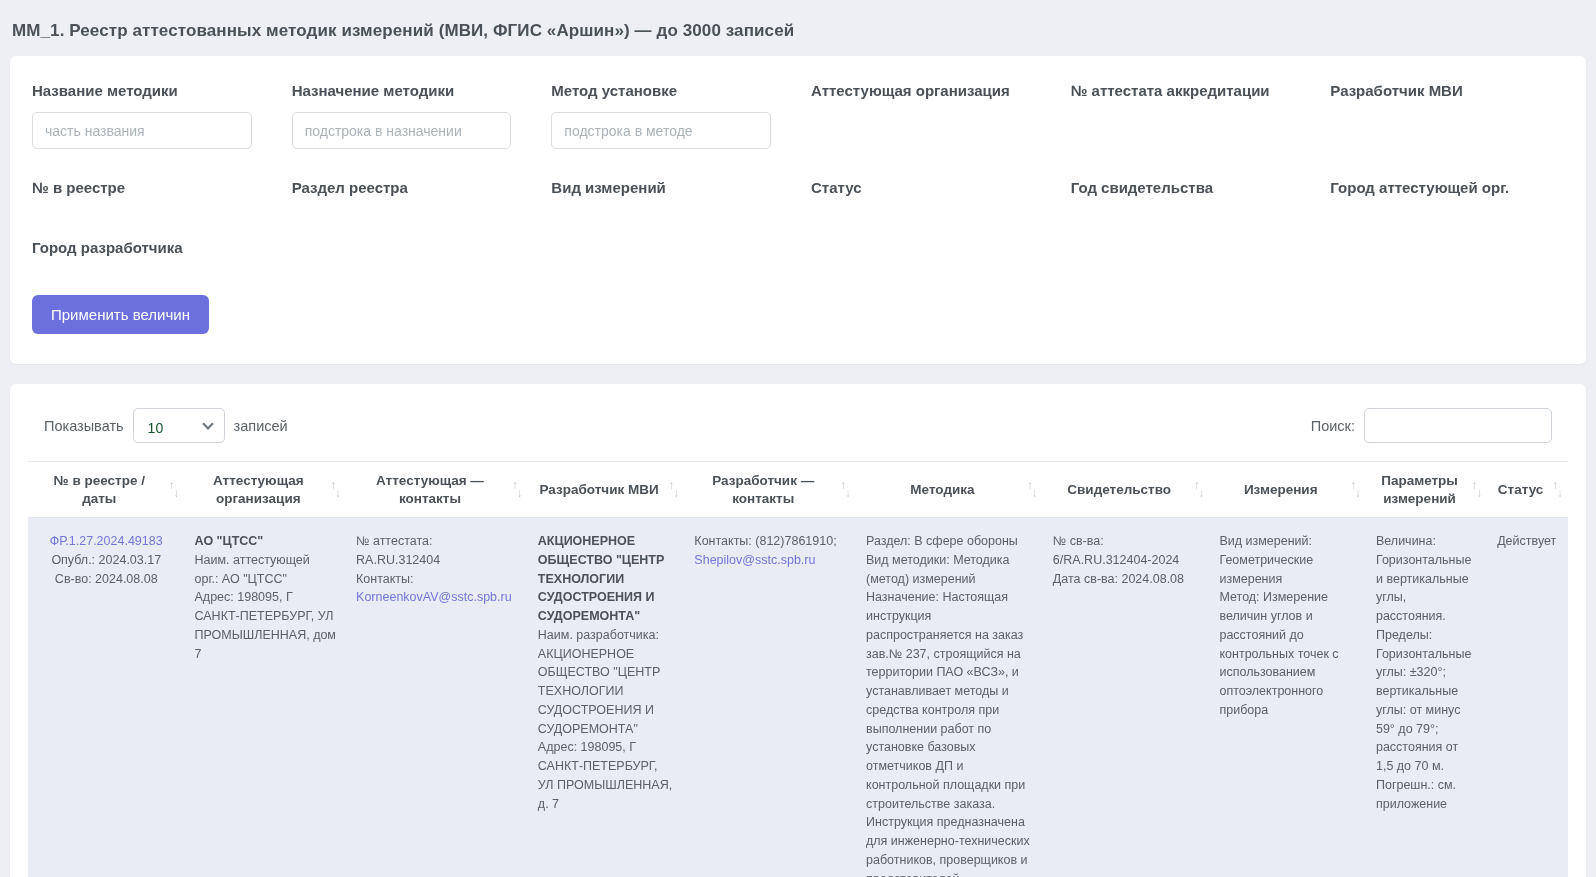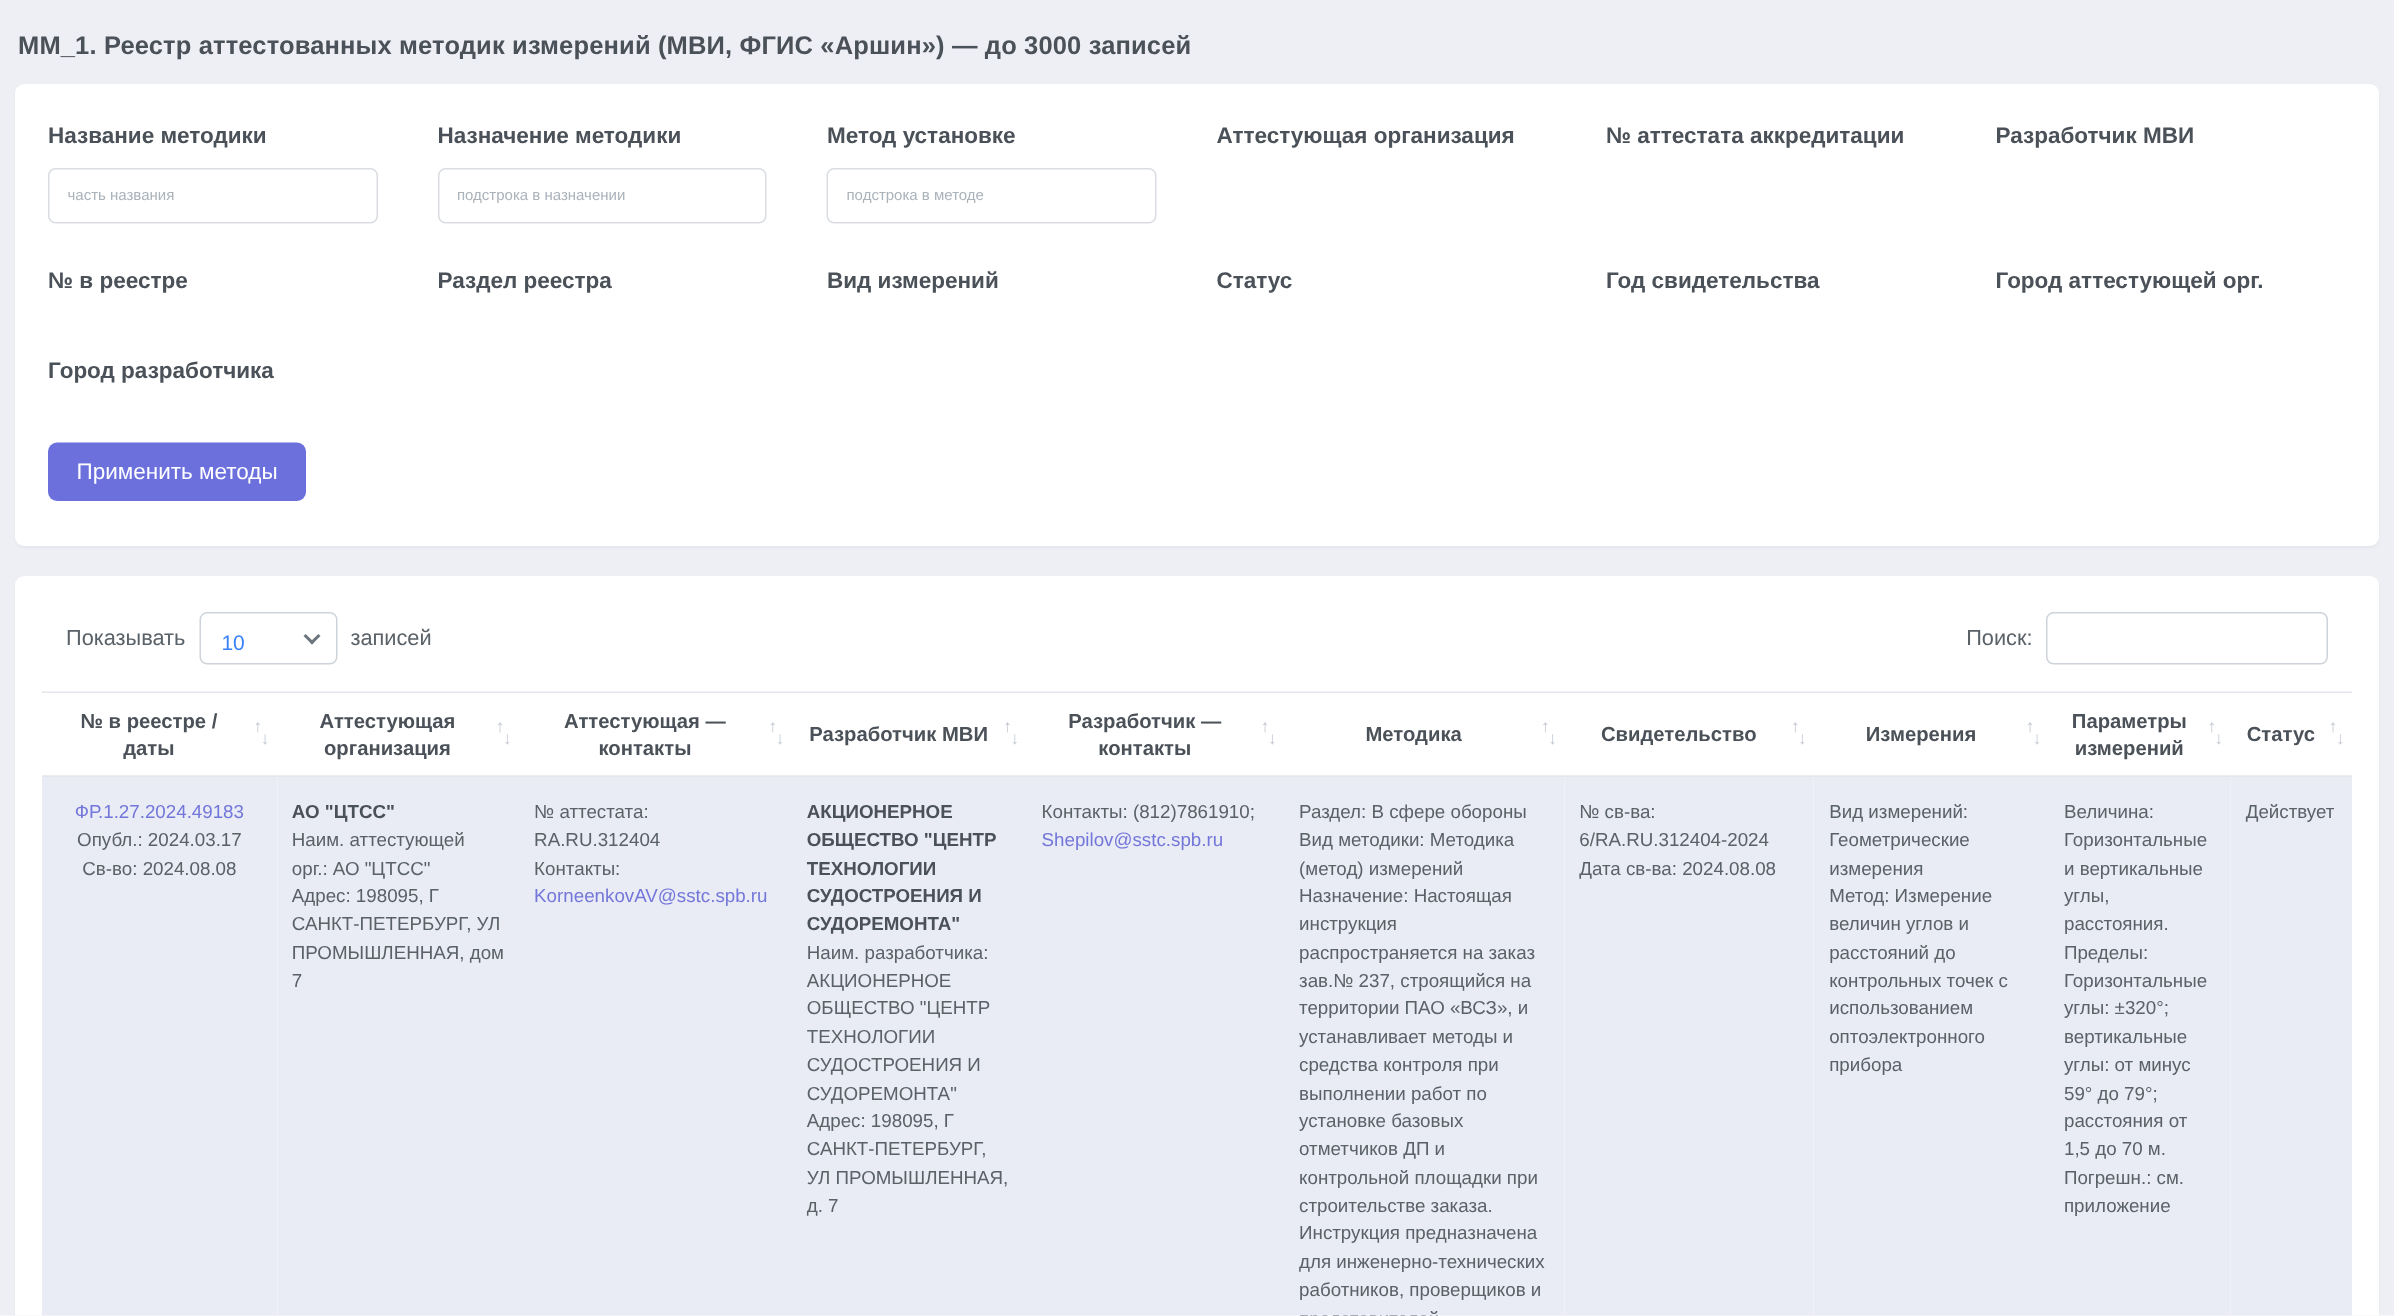--- a/index.html
+++ b/index.html
@@ -36,21 +36,21 @@
     font-weight: bold;
     color: #4b5158;
     margin-bottom: 13px;
   }
   .field input[type="text"] {
     width: 94%;
     height: 37px;
     border: 1px solid #d9dde2;
     border-radius: 5px;
     padding: 16px 12px;
-    font-size: 10px;
+    font-size: 14px;
     font-family: "Liberation Sans", sans-serif;
     color: #495057;
     outline: none;
   }
   .field input::placeholder { color: #aab2ba; }
 
   .apply-btn {
     margin-top: 26px;
     background: #6b70dd;
     color: #ffffff;
@@ -75,21 +75,21 @@
   .select-wrap select {
     appearance: none;
     -webkit-appearance: none;
     width: 92px;
     height: 35px;
     border: 1px solid #ced4da;
     border-radius: 5px;
     padding: 5px 28px 0 14px;
     font-size: 14px;
     font-family: "Liberation Sans", sans-serif;
-    color: #3b82f6;
+    color: #14532d;
     background: #fff;
     outline: none;
   }
   .chevron {
     position: absolute;
     right: 13px; top: 12px;
     width: 8px; height: 8px;
     border-right: 2px solid #6c757d;
     border-bottom: 2px solid #6c757d;
     transform: rotate(45deg);
@@ -211,21 +211,21 @@
     </div>
 
     <div class="field">
       <label>Город разработчика</label>
     </div>
     <div></div>
       <div></div>
       <div></div>
   </div>
 
-  <button class="apply-btn">Применить методы</button>
+  <button class="apply-btn">Применить величин</button>
 </div>
 
 <div class="card table-card">
 
   <div class="controls">
     <div class="length-ctrl">
       <span>Показывать</span>
       <span class="select-wrap">
         <select>
           <option>10</option>

